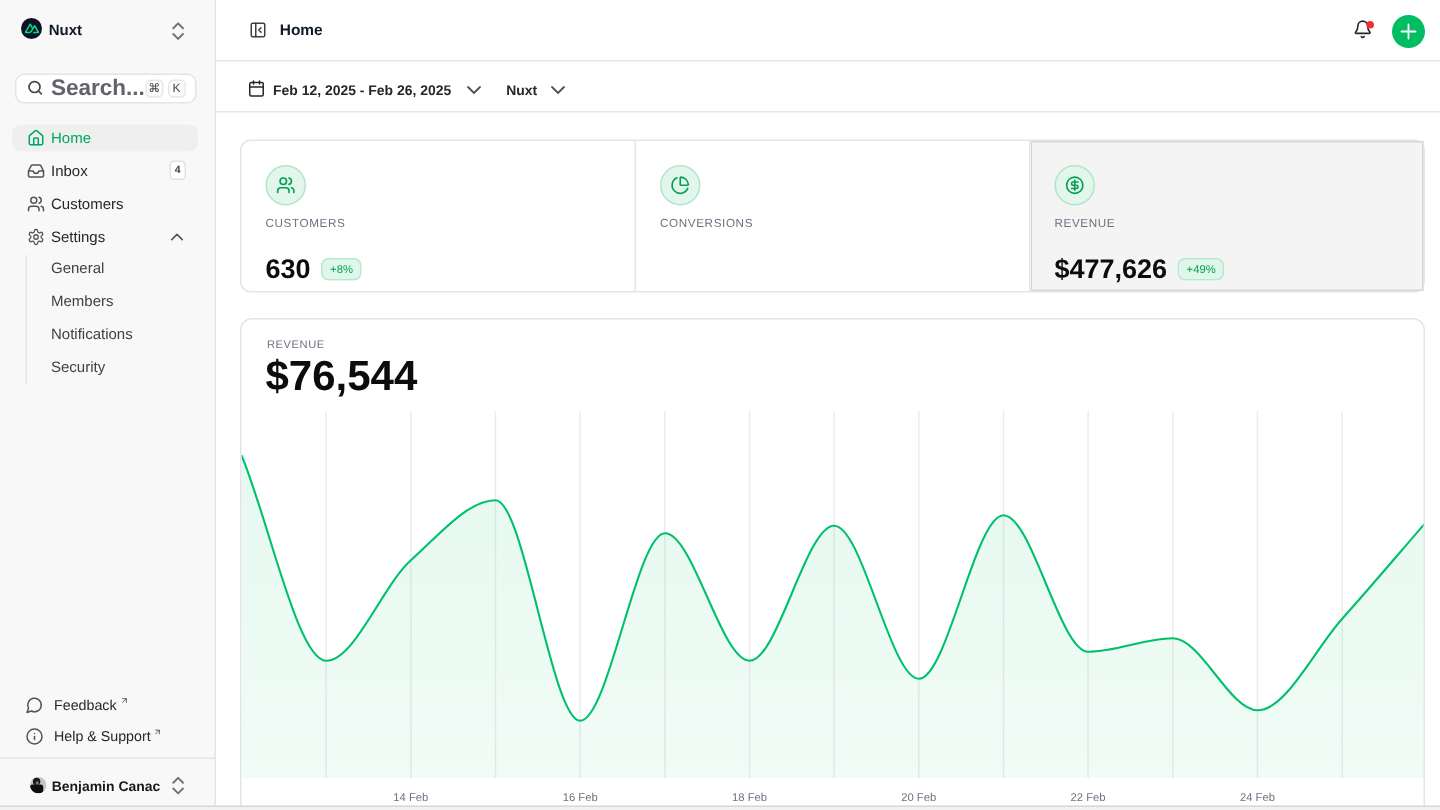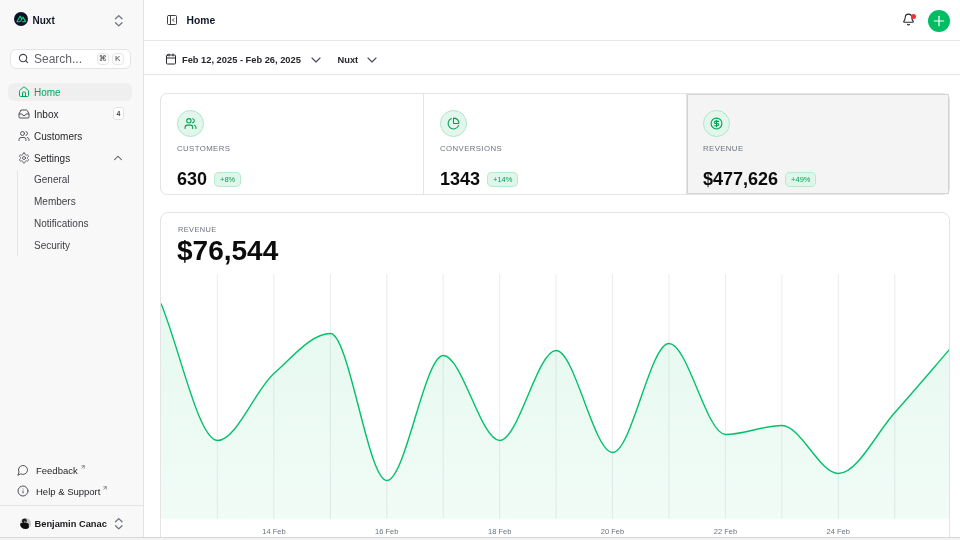--- a/index.html
+++ b/index.html
@@ -42,21 +42,21 @@
   <svg class="abs" style="left:110.5px;top:13.4px" width="15.5" height="15.5" viewBox="0 0 24 24" fill="none" stroke="#6b7280" stroke-width="2" stroke-linecap="round" stroke-linejoin="round">
       <path d="m7 15 5 5 5-5"></path>
       <path d="m7 9 5-5 5 5"></path>
     </svg>
 
   <div id="search">
     <svg style="margin-left:7px" width="11" height="11" viewBox="0 0 24 24" fill="none" stroke="#44444c" stroke-width="2.4" stroke-linecap="round">
         <circle cx="11" cy="11" r="8"></circle>
         <path d="m21 21-4.3-4.3"></path>
       </svg>
-    <span style="margin-left:5px;font-size:12px;color:#62626b;font-weight:400">Search...</span>
+    <span style="margin-left:5px;font-size:15px;color:#62626b;font-weight:700">Search...</span>
     <span style="margin-left:auto;display:flex;gap:2.5px;margin-right:6px">
       <span class="kbd">⌘</span>
         <span class="kbd">K</span>
     </span>
   </div>
 
   <div id="homerow"></div>
   <div class="srow" style="left:18px;top:85px;height:13px;z-index:2">
     <svg width="12" height="12" viewBox="0 0 24 24" fill="none" stroke="#00a85f" stroke-width="2" stroke-linecap="round" stroke-linejoin="round">
         <path d="M15 21v-8a1 1 0 0 0-1-1h-4a1 1 0 0 0-1 1v8"></path>
@@ -202,21 +202,20 @@
       <div class="sval">630 <span class="badge">+8%</span></div>
     </div>
     <div class="stat">
       <div class="iconcirc">
           <svg width="13" height="13" viewBox="0 0 24 24" fill="none" stroke="#00a155" stroke-width="2" stroke-linecap="round" stroke-linejoin="round">
             <path d="M21 12c.552 0 1.005-.449.95-.998a10 10 0 0 0-8.953-8.951c-.55-.055-.998.398-.998.95v8a1 1 0 0 0 1 1z"></path>
             <path d="M21.21 15.89A10 10 0 1 1 8 2.83"></path>
           </svg>
         </div>
       <div class="slabel">CONVERSIONS</div>
-      <div class="sval">1343 <span class="badge">+14%</span></div>
     </div>
     <div class="stat sel">
       <div class="iconcirc">
           <svg width="13" height="13" viewBox="0 0 24 24" fill="none" stroke="#00a155" stroke-width="2" stroke-linecap="round" stroke-linejoin="round">
             <circle cx="12" cy="12" r="10"></circle>
             <path d="M16 8h-6a2 2 0 1 0 0 4h4a2 2 0 1 1 0 4H8"></path>
             <path d="M12 18V6"></path>
           </svg>
         </div>
       <div class="slabel">REVENUE</div>

